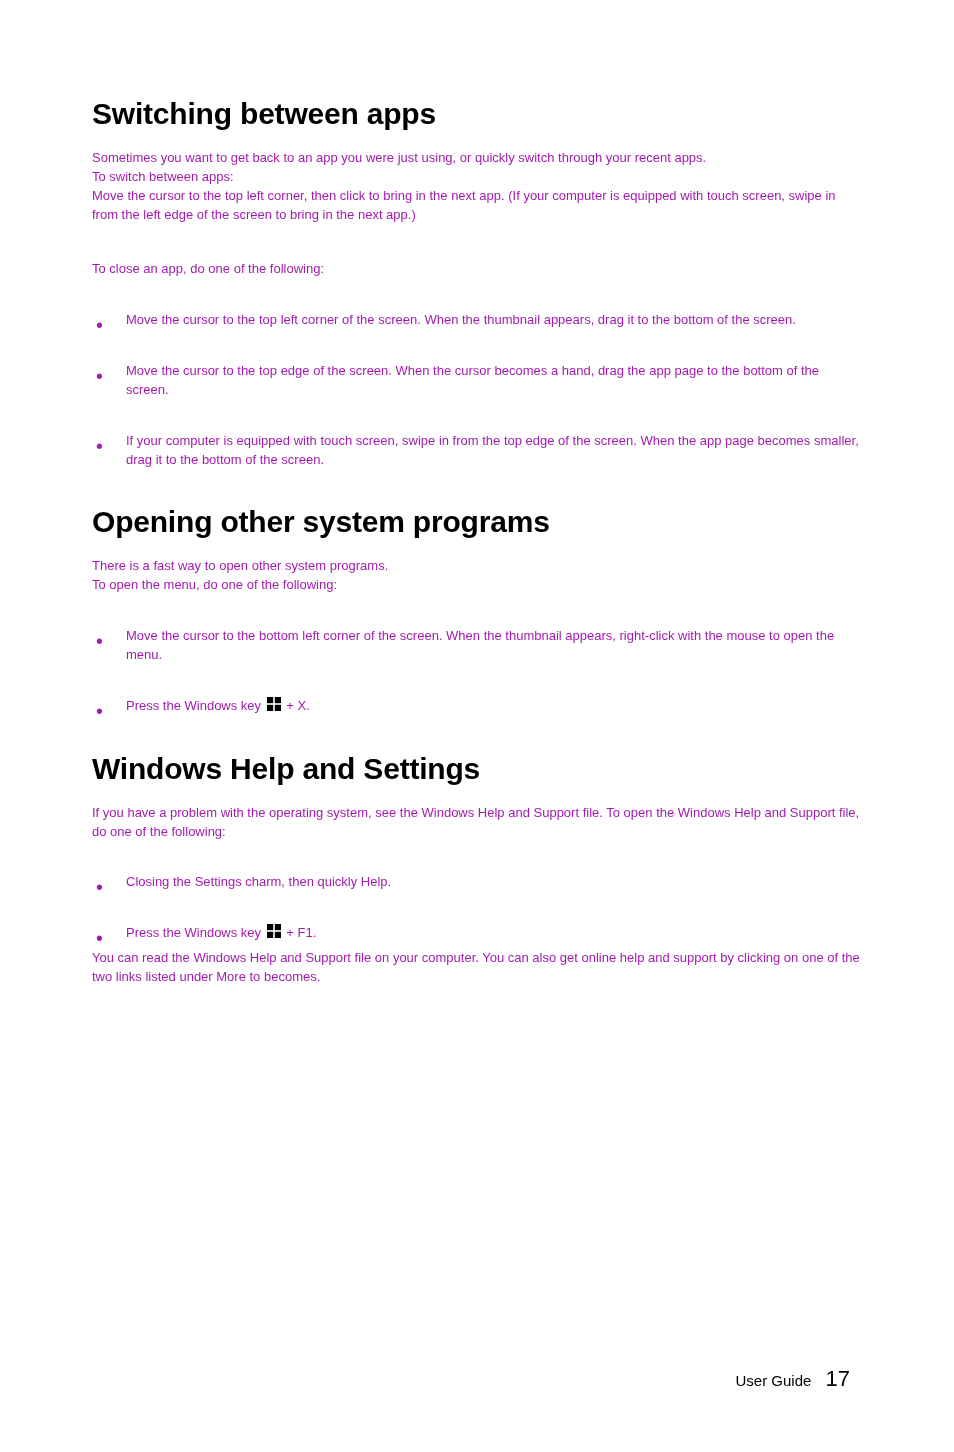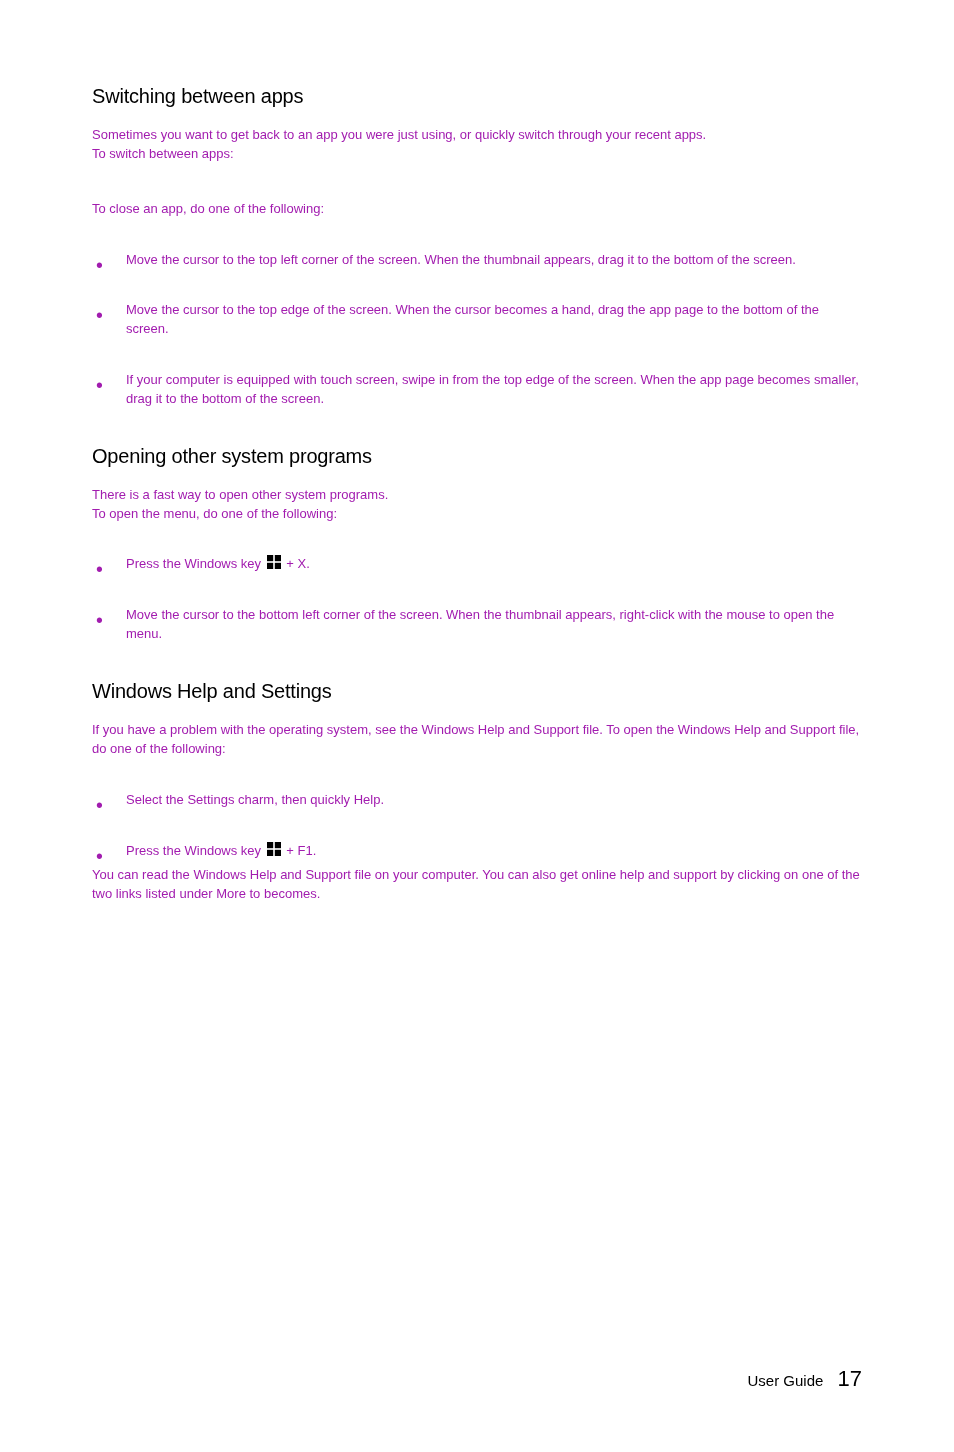--- a/index.html
+++ b/index.html
@@ -6,23 +6,23 @@
     body {
       width: 954px;
       height: 1452px;
       background: #ffffff;
       font-family: "Helvetica Neue", Helvetica, Arial, sans-serif;
       color: #000;
       position: relative;
       padding: 85px 92px 60px 92px;
     }
     h2.section-heading {
-      font-size: 20px;
-      font-weight: 400;
-      margin-top: 0;
+      font-size: 30px;
+      font-weight: 700;
+      margin-top: 12px;
       margin-bottom: 18px;
       letter-spacing: -0.2px;
     }
     .section-block { margin-bottom: 36px; }
     p, li {
       font-size: 13px;
       line-height: 1.45;
       font-weight: 300;
       color: #a21caf;
     }
@@ -49,72 +49,73 @@
       display: inline-block;
       width: 14px;
       height: 14px;
       vertical-align: -1px;
       margin: 0 2px;
     }
     .winlogo svg { display: block; }
     .footer {
       position: absolute;
       bottom: 60px;
-      right: 92px;
+      right: 104px;
       font-size: 15px;
       font-weight: 400;
       color: #000;
     }
     .footer .pg {
       font-size: 22px;
       font-weight: 400;
       margin-left: 10px;
     }
   </style>
 </head>
 <body>
 
 <div class="section-block">
   <h2 class="section-heading">Switching between apps</h2>
   <p>Sometimes you want to get back to an app you were just using, or quickly switch through your recent apps.</p>
   <p>To switch between apps:</p>
+  <p>Move the cursor to the top left corner, then click to bring in the next app. (If your computer is equipped with touch screen, swipe in from the left edge of the screen to bring in the next app.)</p>
 </div>
 
 <div class="section-block">
   <p>To close an app, do one of the following:</p>
   <ul>
     <li>Move the cursor to the top left corner of the screen. When the thumbnail appears, drag it to the bottom of the screen.</li>
     <li>Move the cursor to the top edge of the screen. When the cursor becomes a hand, drag the app page to the bottom of the screen.</li>
     <li>If your computer is equipped with touch screen, swipe in from the top edge of the screen. When the app page becomes smaller, drag it to the bottom of the screen.</li>
   </ul>
 </div>
 
 <div class="section-block">
   <h2 class="section-heading">Opening other system programs</h2>
   <p>There is a fast way to open other system programs.</p>
   <p>To open the menu, do one of the following:</p>
   <ul>
+    <li>Move the cursor to the bottom left corner of the screen. When the thumbnail appears, right-click with the mouse to open the menu.</li>
     <li>
       <span>Press the Windows key </span><span class="winlogo"><svg viewBox="0 0 14 14" xmlns="http://www.w3.org/2000/svg">
             <rect x="0" y="0" width="6.2" height="6.2" fill="#000"></rect>
             <rect x="7.8" y="0" width="6.2" height="6.2" fill="#000"></rect>
             <rect x="0" y="7.8" width="6.2" height="6.2" fill="#000"></rect>
             <rect x="7.8" y="7.8" width="6.2" height="6.2" fill="#000"></rect>
           </svg></span><span> + X.</span>
     </li>
-    <li>Move the cursor to the bottom left corner of the screen. When the thumbnail appears, right-click with the mouse to open the menu.</li>
   </ul>
 </div>
 
 <div class="section-block">
   <h2 class="section-heading">Windows Help and Settings</h2>
   <p>If you have a problem with the operating system, see the Windows Help and Support file. To open the Windows Help and Support file, do one of the following:</p>
   <ul>
     <li>
-      <span>Select the </span><span class="bold">Settings</span><span> charm, then quickly </span><span class="bold">Help</span><span>.</span>
+      <span>Closing the </span><span class="bold">Settings</span><span> charm, then quickly </span><span class="bold">Help</span><span>.</span>
     </li>
     <li>
       <span>Press the Windows key </span><span class="winlogo"><svg viewBox="0 0 14 14" xmlns="http://www.w3.org/2000/svg">
             <rect x="0" y="0" width="6.2" height="6.2" fill="#000"></rect>
             <rect x="7.8" y="0" width="6.2" height="6.2" fill="#000"></rect>
             <rect x="0" y="7.8" width="6.2" height="6.2" fill="#000"></rect>
             <rect x="7.8" y="7.8" width="6.2" height="6.2" fill="#000"></rect>
           </svg></span><span> + F1.</span>
     </li>
   </ul>

